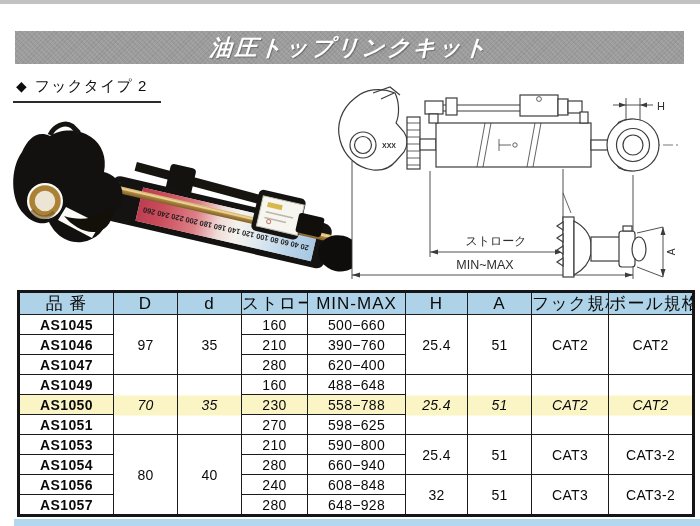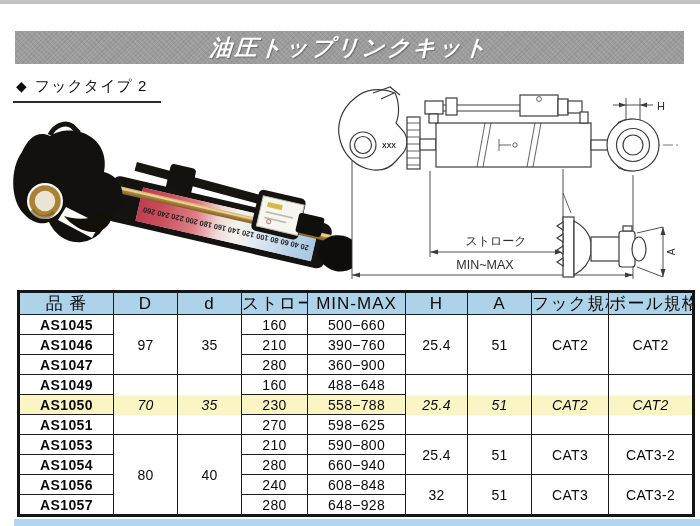--- a/index.html
+++ b/index.html
@@ -269,21 +269,21 @@
       <td class="num" rowspan="3">CAT2</td>
     </tr>
     <tr>
       <td class="part">AS1046</td>
       <td class="num">210</td>
       <td class="num">390−760</td>
     </tr>
     <tr>
       <td class="part">AS1047</td>
       <td class="num">280</td>
-      <td class="num">360−900</td>
+      <td class="num">620−400</td>
     </tr>
 
     <tr>
       <td class="part">AS1049</td>
       <td class="num hlmid" rowspan="3">70</td>
       <td class="num hlmid" rowspan="3">35</td>
       <td class="num">160</td>
       <td class="num">488−648</td>
       <td class="num hlmid" rowspan="3">25.4</td>
       <td class="num hlmid" rowspan="3">51</td>

